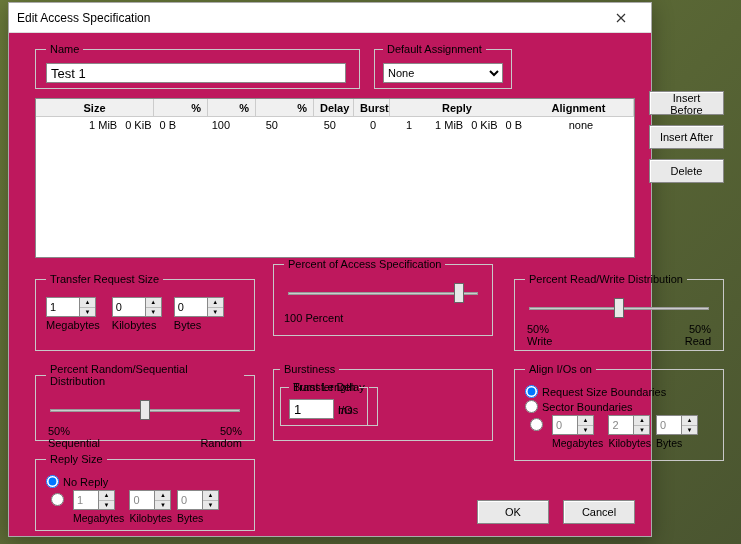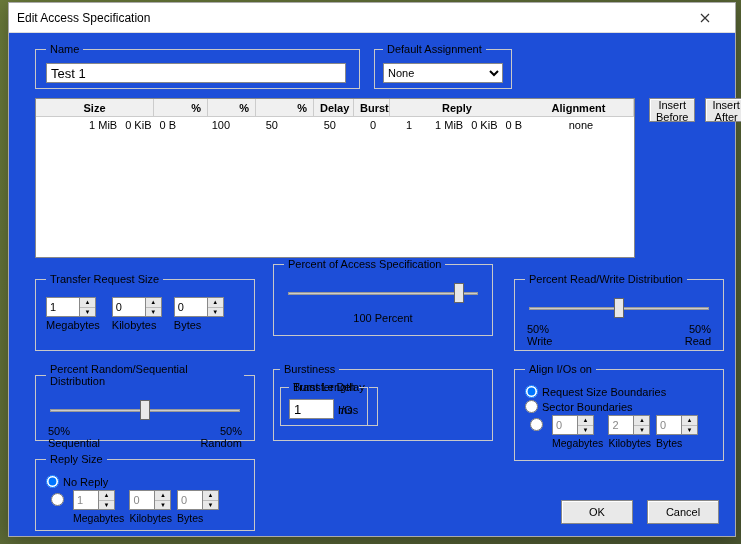--- a/index.html
+++ b/index.html
@@ -9,22 +9,22 @@
     font-size: 11px;
     background: linear-gradient(135deg, #6a7a3a 0%, #4a5530 100%);
     width: 741px;
     height: 544px;
     position: relative;
     overflow: hidden;
   }
   .window {
     position: absolute;
     top: 2px; left: 8px;
-    width: 728px; height: 535px;
-    background: #1d4ed8;
+    width: 644px; height: 535px;
+    background: #be185d;
     border: 1px solid #aaa;
     box-shadow: 0 4px 20px rgba(0,0,0,0.3);
   }
   .titlebar {
     height: 30px;
     background: #fff;
     display: flex;
     align-items: center;
     padding: 0 8px;
     border-bottom: 1px solid #ddd;
@@ -107,23 +107,23 @@
   .col-random { width: 58px; }
   .col-delay { width: 40px; }
   .col-burst { width: 36px; }
   .col-align { width: 110px; text-align:center !important;}
   .col-reply { flex: 1; text-align:center !important;}
   .trow .col-size { display:flex; gap:8px; justify-content:flex-end; }
   .trow .col-align { display:flex; gap:8px; justify-content:flex-end; }
 
   .sidebtns {
     position: absolute;
-    top: 95px; left: 640px;
+    top: 88px; left: 640px;
     width: 75px;
-    display: flex; flex-direction: row; gap: 10px;
+    display: flex; flex-direction: column; gap: 10px;
   }
   button.btn {
     font-size: 11px;
     height: 24px;
     border: 1px solid #888;
     background: #e9e9e9;
     cursor: pointer;
     box-shadow: 1px 1px 0 #fff inset;
     padding: 0 6px;
   }
@@ -308,21 +308,21 @@
       </div>
     </div>
   </fieldset>
 
   <fieldset class="pas-fs">
     <legend>Percent of Access Specification</legend>
     <div class="slider-wrap">
       <div class="slider-track"></div>
       <div class="slider-thumb" id="thumb-pas" style="left: 165.6px;"></div>
     </div>
-    <div style="text-align:center;margin-top:4px;">100 Percent</div>
+    <div style="margin-top:4px;">100 Percent</div>
   </fieldset>
 
   <fieldset class="prw-fs">
     <legend>Percent Read/Write Distribution</legend>
     <div class="slider-wrap">
       <div class="slider-track"></div>
       <div class="slider-thumb" id="thumb-prw" style="left: 85px;"></div>
     </div>
     <div class="slider-labels">
       <div>

